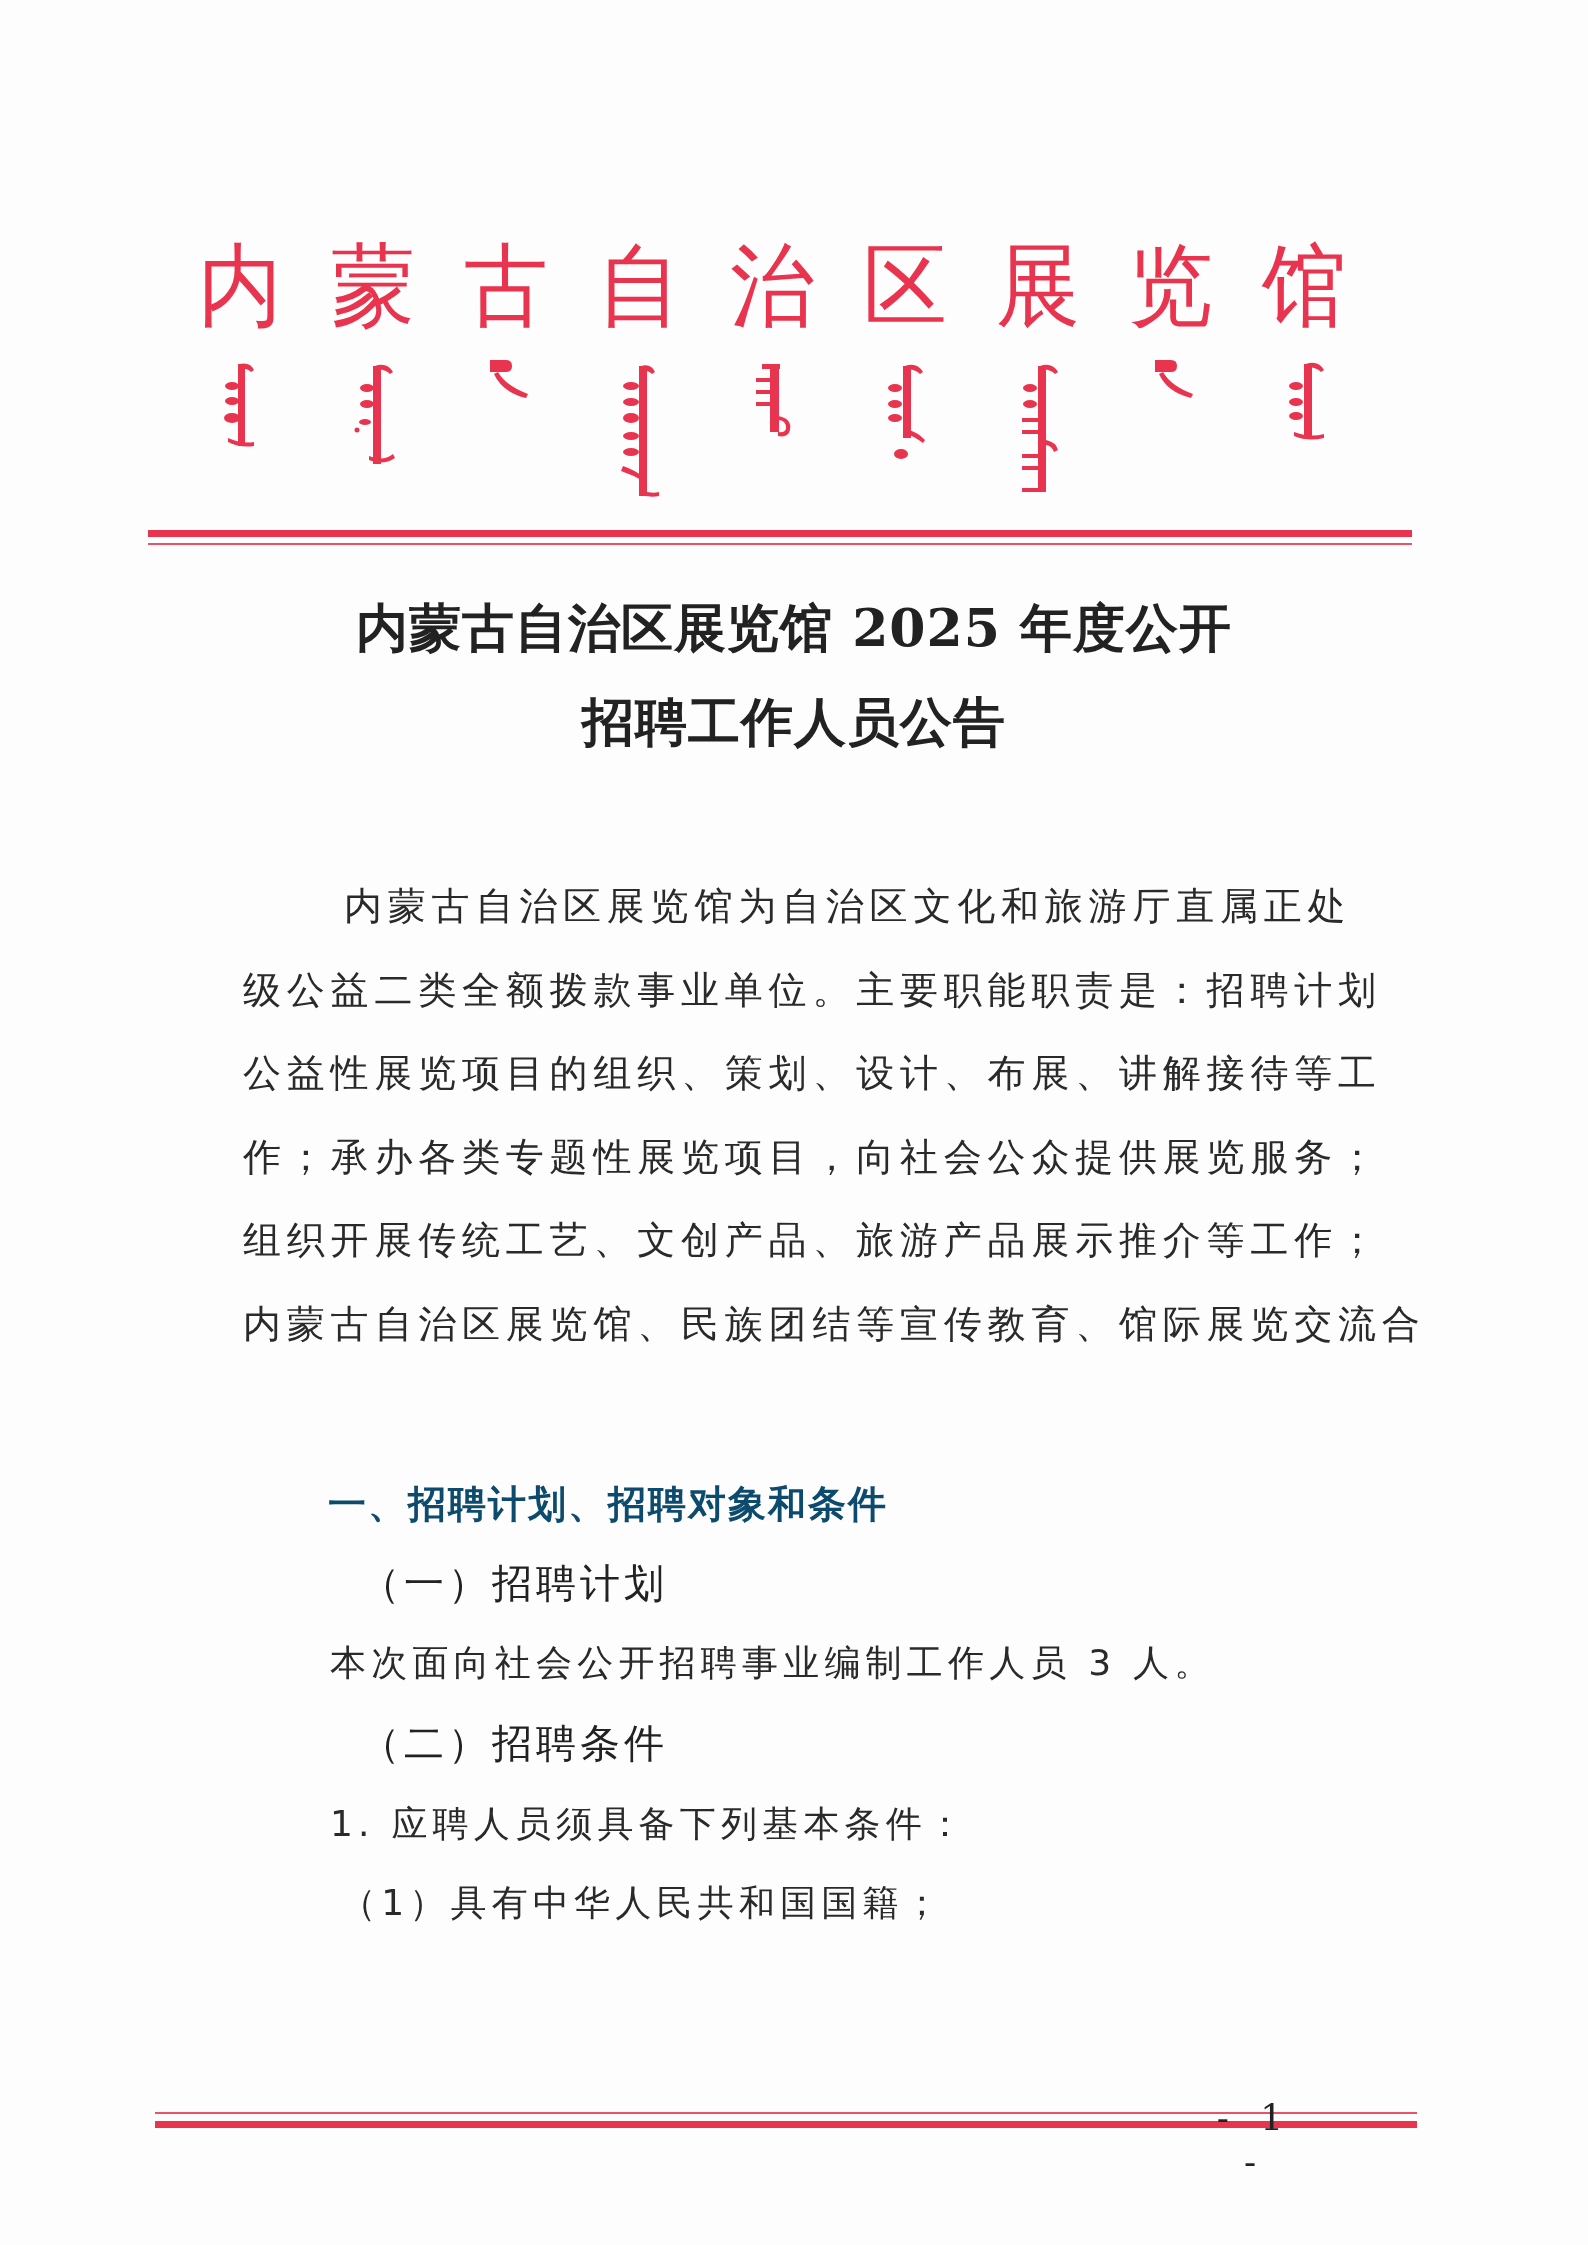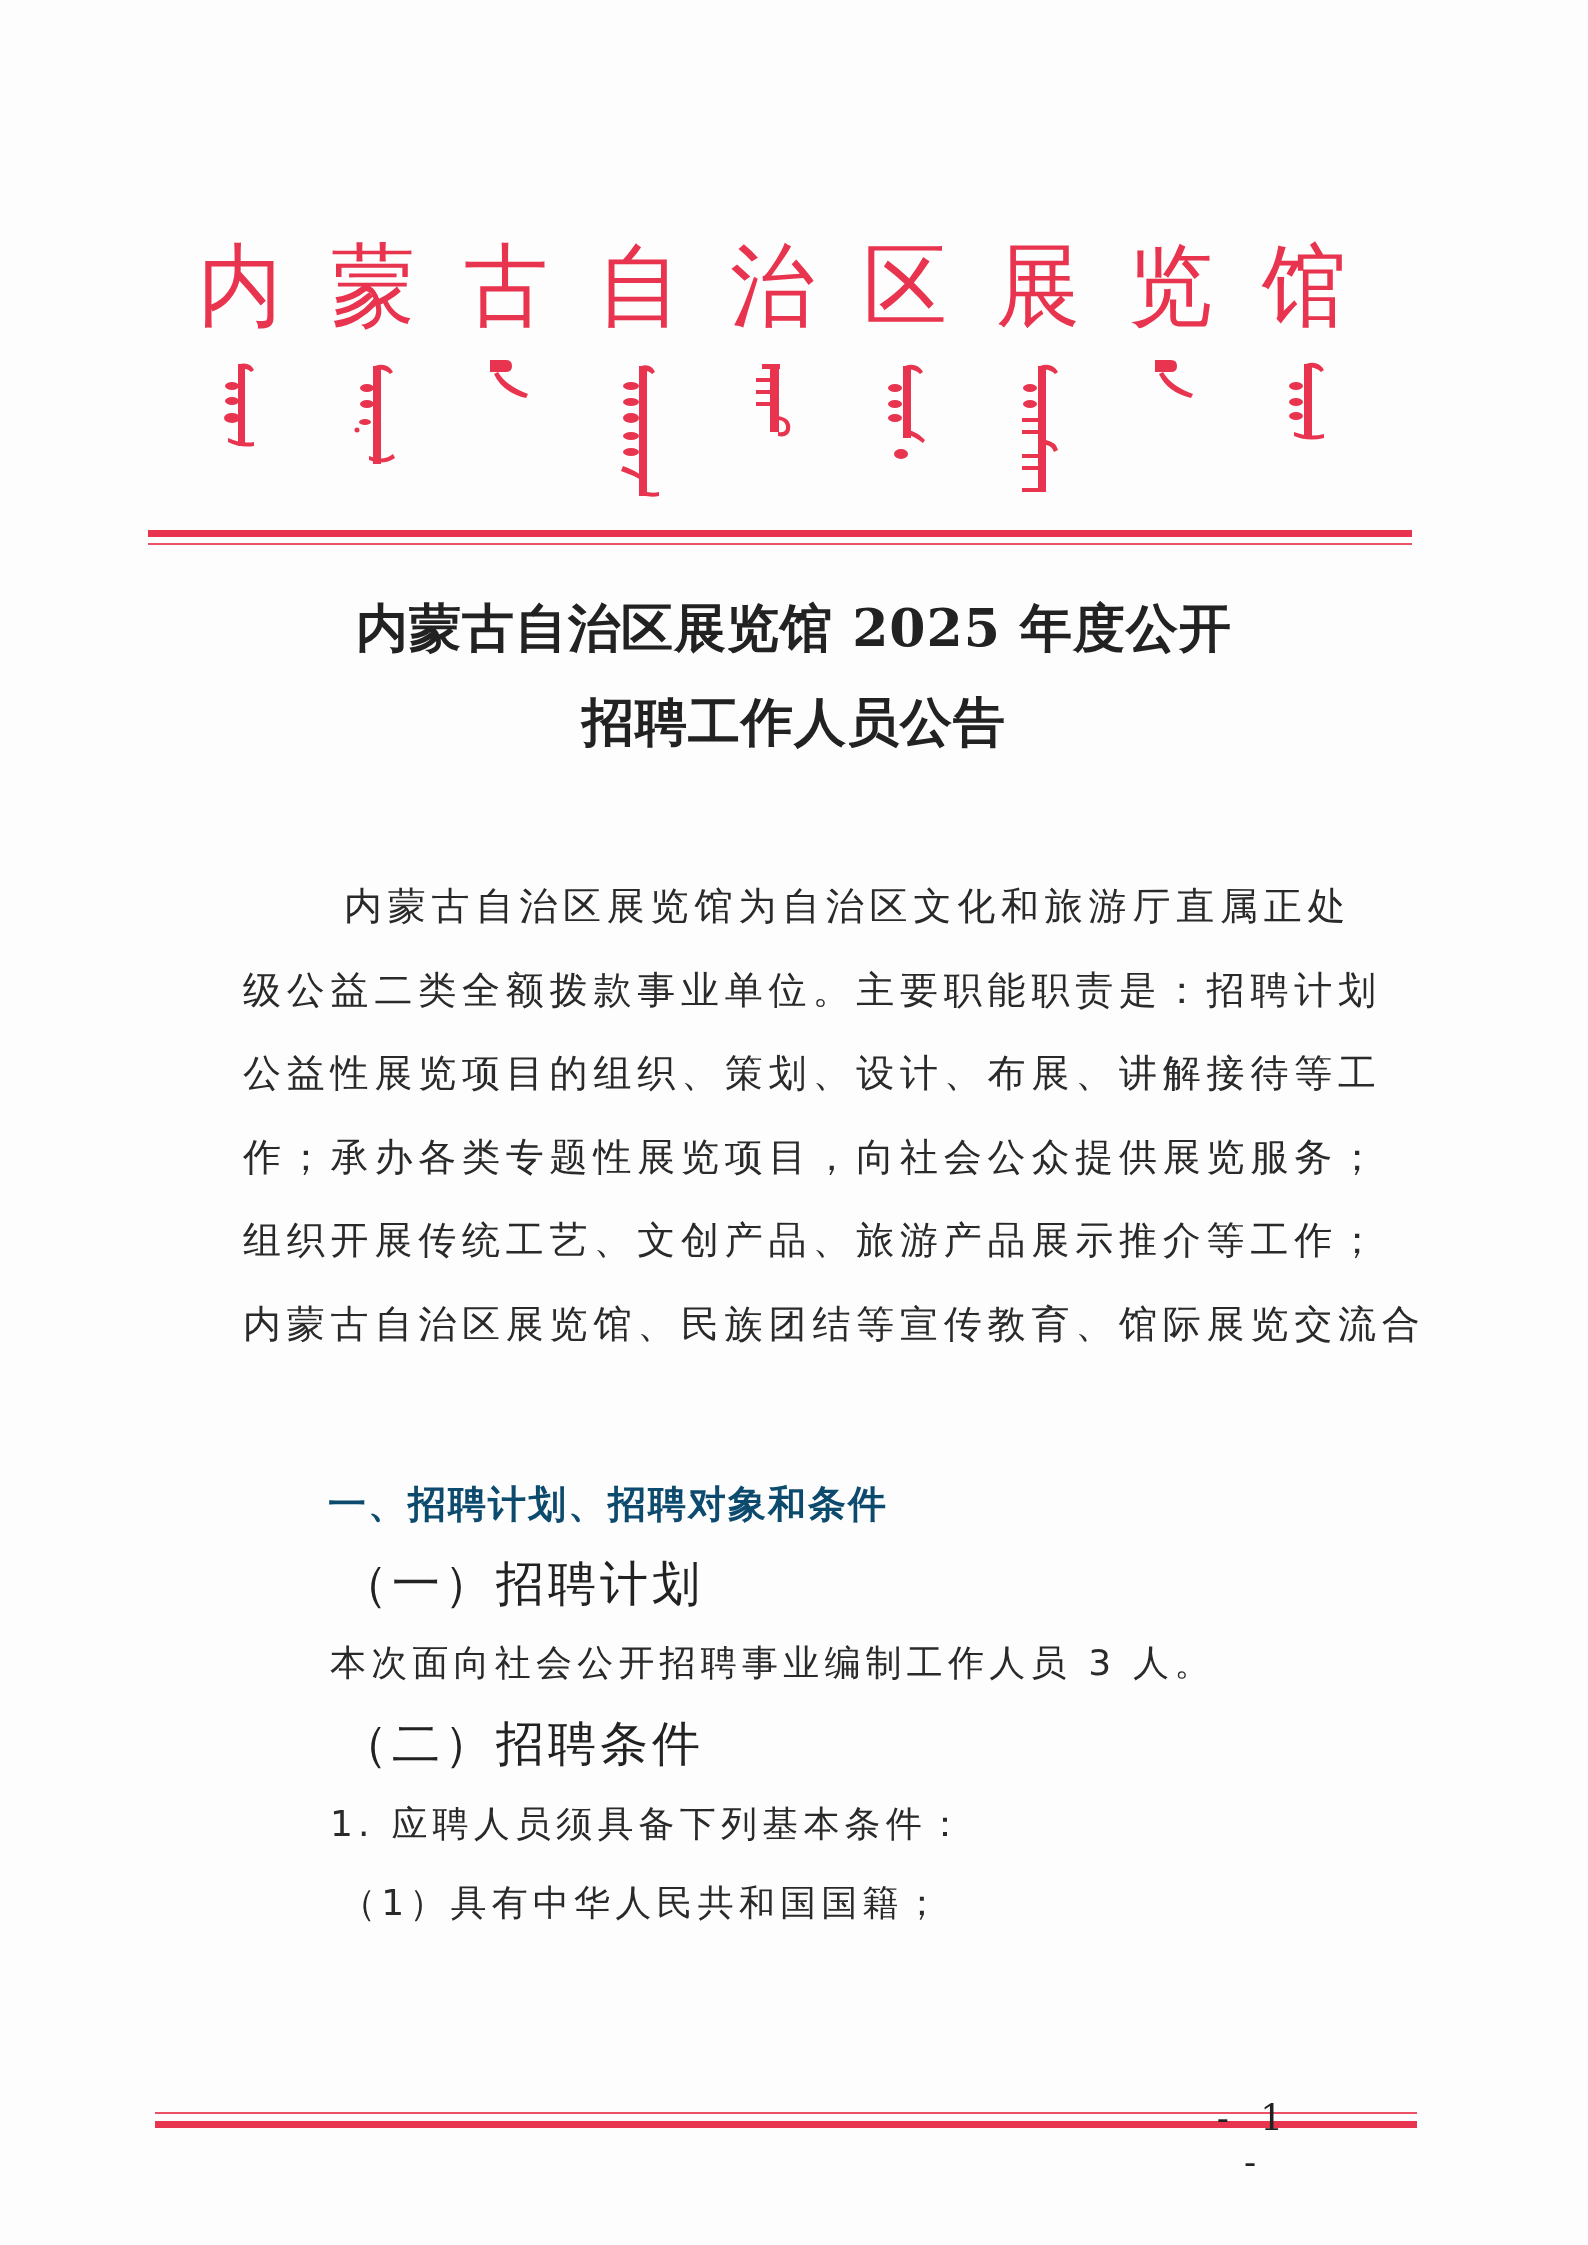--- a/index.html
+++ b/index.html
@@ -98,23 +98,23 @@
       font-family: "DejaVu Sans", "Liberation Sans", sans-serif;
       font-size: 38px;
       line-height: 44px;
       letter-spacing: 2px;
       font-weight: bold;
       color: #0c4a6e;
       white-space: nowrap;
     }
     .heading-2 {
       position: absolute;
-      left: 340px;
+      left: 360px;
       font-family: "DejaVu Sans", "Liberation Sans", sans-serif;
-      font-size: 48px;
+      font-size: 40px;
       line-height: 44px;
       letter-spacing: 4px;
       color: #222;
       white-space: nowrap;
     }
     .item-line {
       position: absolute;
       left: 330px;
       font-family: "DejaVu Sans", "Liberation Sans", sans-serif;
       font-size: 36px;

